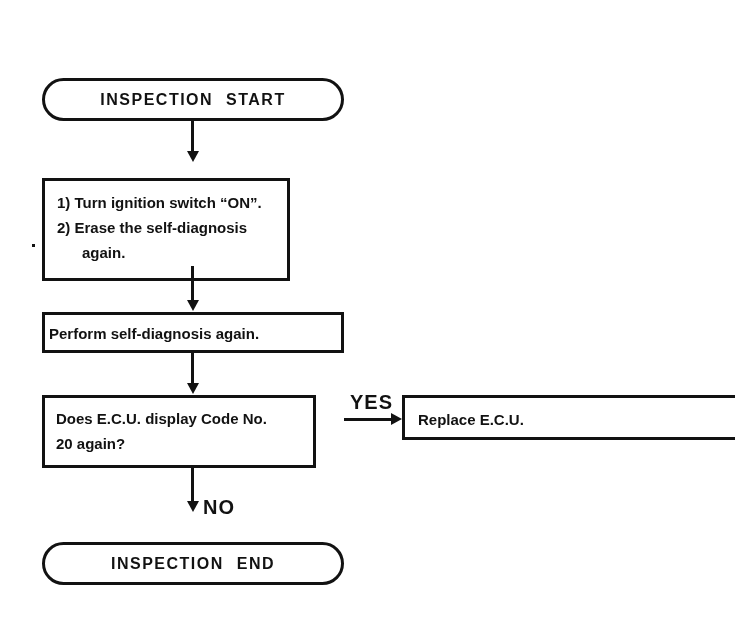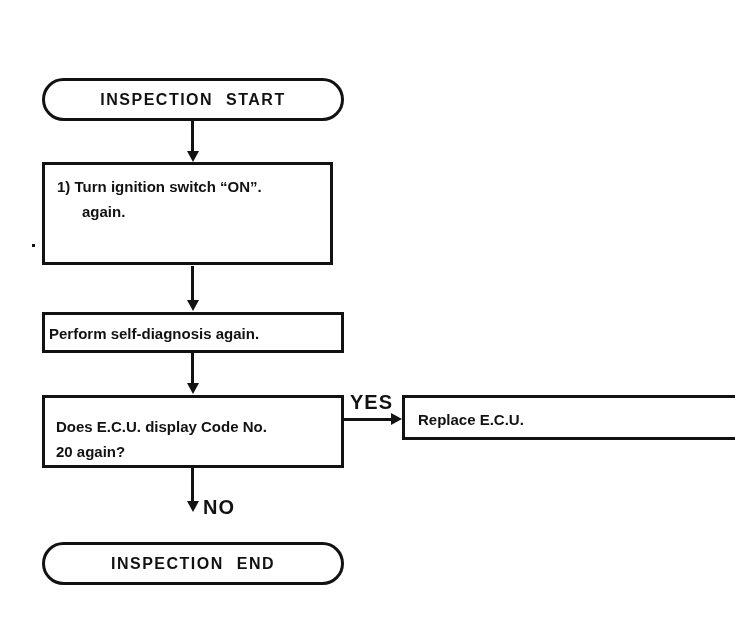--- a/index.html
+++ b/index.html
@@ -82,36 +82,37 @@
 
   <div class="speck" style="left:32px; top:244px;"></div>
 
   <div class="node terminal" style="left:42px; top:78px; width:302px; height:43px;">
     <span>INSPECTION START</span>
   </div>
 
   <div class="vline" style="left:191px; top:121px; height:31px;"></div>
   <div class="arrowhead-down" style="left:187px; top:151px;"></div>
 
-  <div class="node process" style="left:42px; top:162px; width:291px; height:103px; padding:9px 10px 0 12px;">
+  <div class="node process" style="left:42px; top:178px; width:248px; height:103px; padding:9px 10px 0 12px;">
     <span class="txt">1)  Turn ignition switch “ON”.</span>
+    <span class="txt">2)  Erase the self-diagnosis</span>
     <span class="txt" style="padding-left:25px;">again.</span>
   </div>
 
   <div class="vline" style="left:191px; top:266px; height:35px;"></div>
   <div class="arrowhead-down" style="left:187px; top:300px;"></div>
 
   <div class="node process" style="left:42px; top:312px; width:302px; height:41px; padding:6px 8px 0 4px;">
     <span class="txt">Perform self-diagnosis again.</span>
   </div>
 
   <div class="vline" style="left:191px; top:353px; height:31px;"></div>
   <div class="arrowhead-down" style="left:187px; top:383px;"></div>
 
-  <div class="node process" style="left:42px; top:395px; width:302px; height:73px; padding:16px 8px 0 11px;">
+  <div class="node process" style="left:42px; top:395px; width:274px; height:73px; padding:8px 8px 0 11px;">
     <span class="txt">Does E.C.U. display Code No.</span>
     <span class="txt">20 again?</span>
   </div>
 
   <div class="branch-label" style="left:350px; top:391px;">YES</div>
   <div class="hline" style="left:344px; top:418px; width:48px;"></div>
   <div class="arrowhead-right" style="left:391px; top:413px;"></div>
 
   <div class="node process" style="left:402px; top:395px; width:345px; height:45px; padding:9px 8px 0 13px;">
     <span class="txt">Replace E.C.U.</span>

